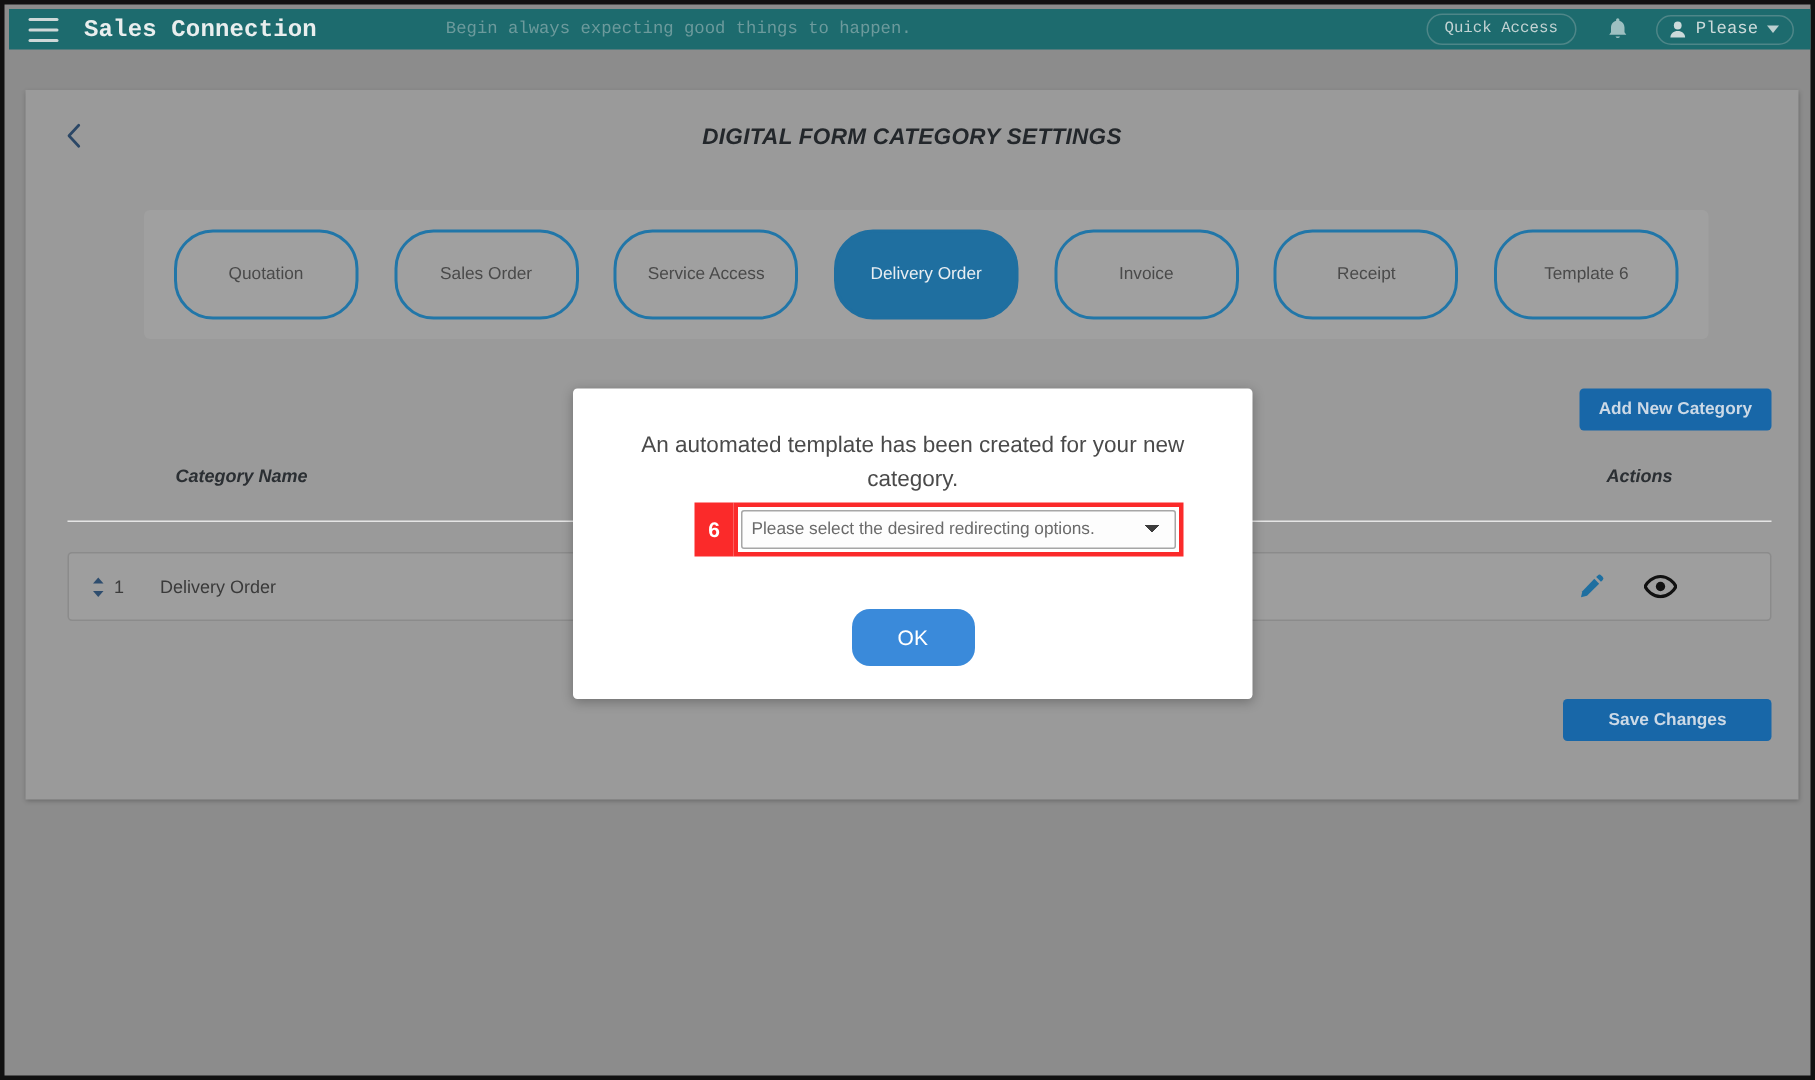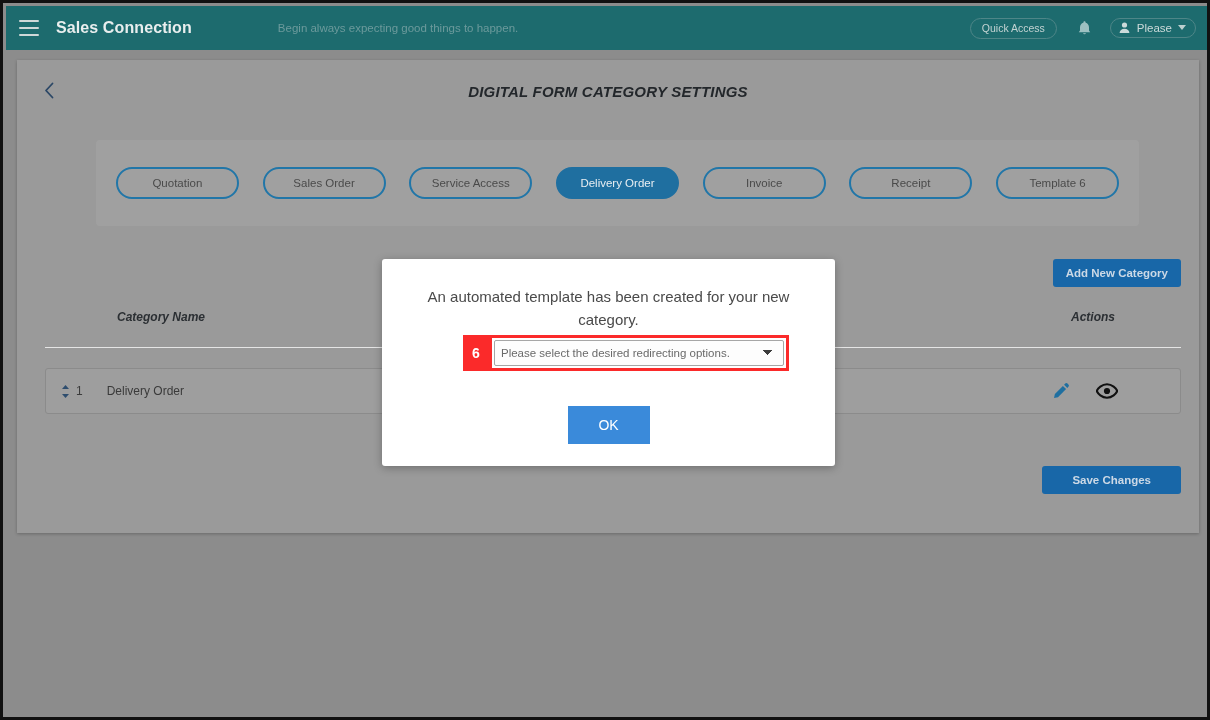--- a/index.html
+++ b/index.html
@@ -24,24 +24,25 @@
     border: 3px solid #111111;
     background: #8c8c8c;
     overflow: hidden;
   }
 
   
   #topbar {
     position: absolute;
     left: 3px; top: 3px;
     width: 1204px;
-    height: 44px;
+    height: 27px;
     background: #1d6b6e;
     display: flex;
     align-items: center;
+    font-family: Liberation Mono, monospace;
   }
   #hamburger {
     width: 20px;
     height: 16px;
     margin-left: 13px;
     margin-right: 17px;
     display: flex;
     flex-direction: column;
     justify-content: space-between;
     cursor: pointer;
@@ -148,21 +149,21 @@
     border-radius: 4px;
     display: flex;
     align-items: center;
     justify-content: space-around;
     padding: 0 8px;
     box-sizing: border-box;
   }
   .tab-pill {
     flex: 0 0 auto;
     width: 123px;
-    height: 32px;
+    height: 60px;
     border-radius: 26px;
     border: 2px solid #2176a8;
     display: flex;
     align-items: center;
     justify-content: center;
     font-size: 11.5px;
     color: #4a4a4a;
     cursor: pointer;
     box-sizing: border-box;
     background: transparent;
@@ -329,21 +330,21 @@
     position: absolute;
     left: 50%;
     transform: translateX(-50%);
     top: 147px;
     width: 82px;
     height: 38px;
     background: #3a8ada;
     color: #ffffff;
     font-size: 14px;
     border: none;
-    border-radius: 0;
+    border-radius: 12px;
     cursor: pointer;
     font-family: "Liberation Sans", sans-serif;
   }
 </style>
 </head>
 <body>
 
 <div id="frame">
 
   <div id="topbar">

